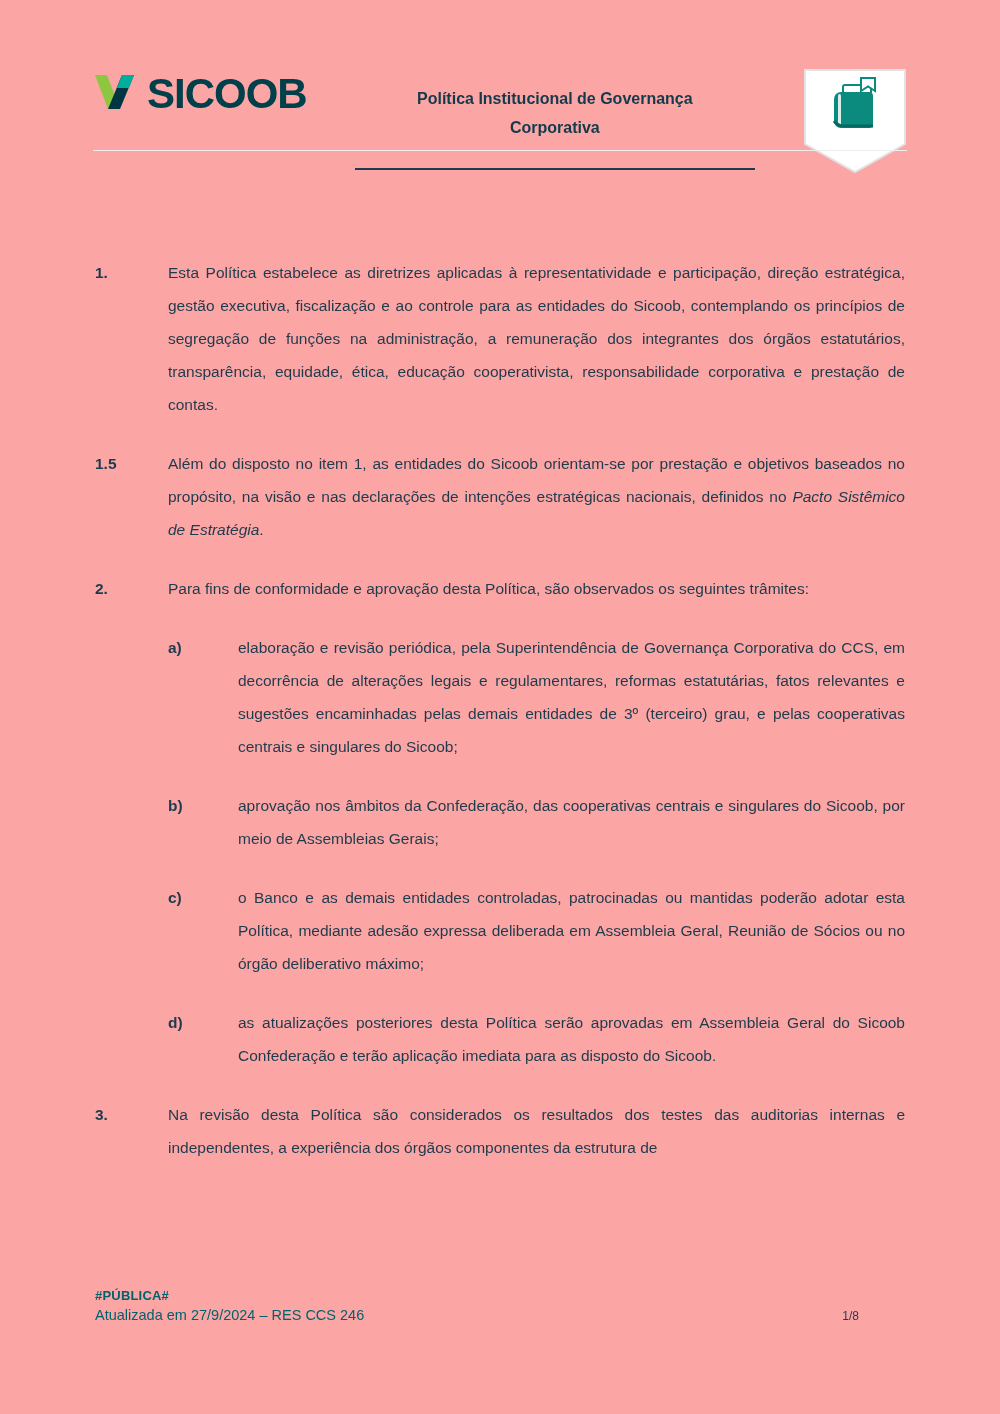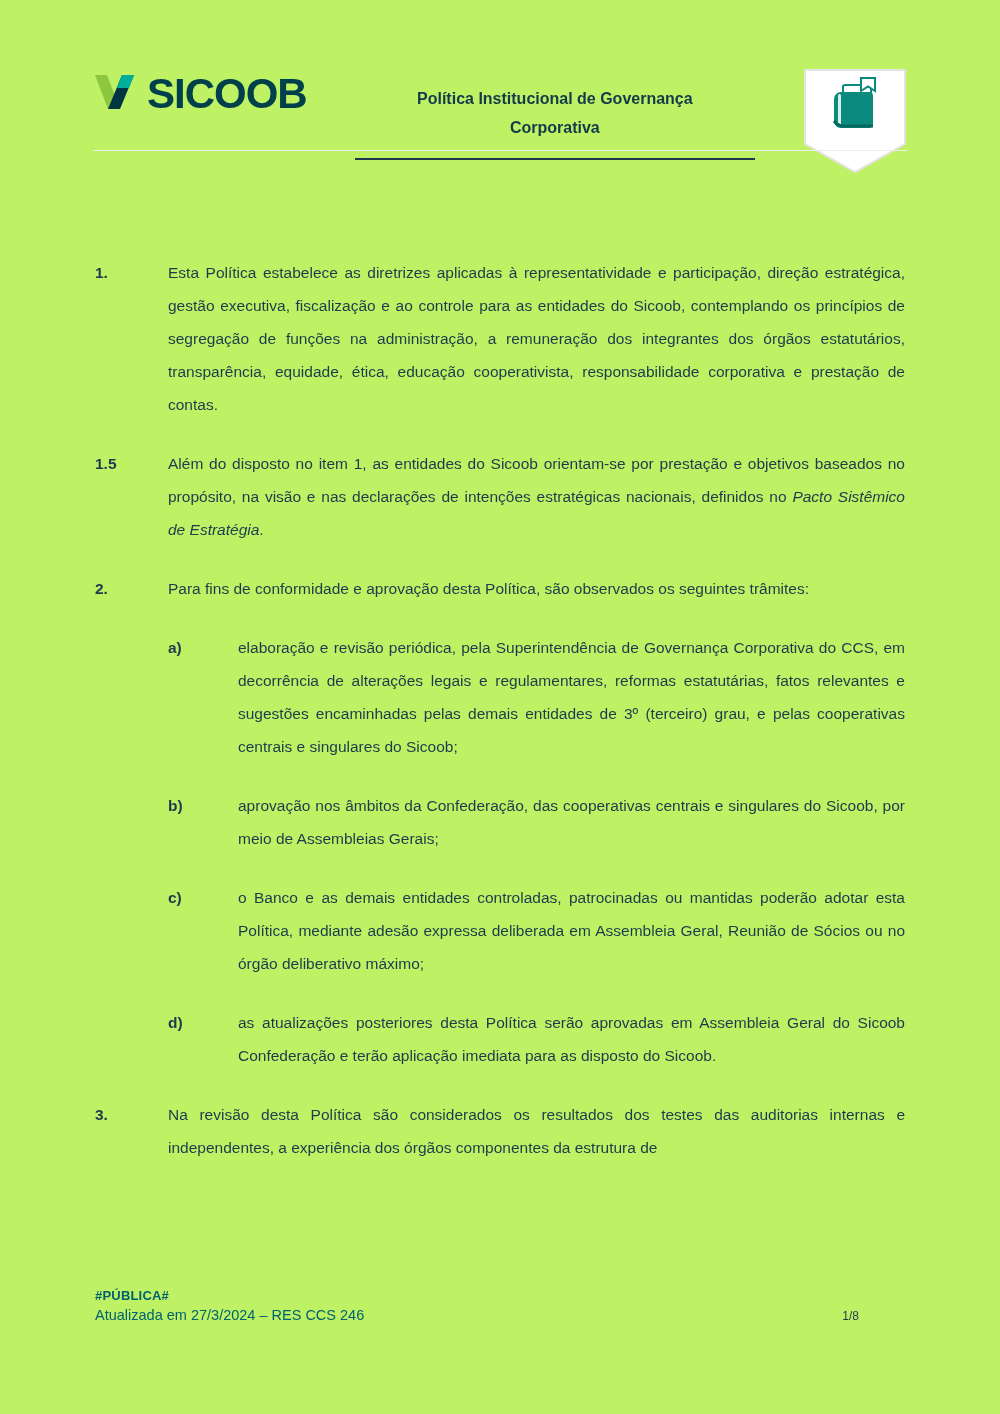--- a/index.html
+++ b/index.html
@@ -1,39 +1,39 @@
 <!DOCTYPE html>
 <html><head>
 <meta charset="utf-8">
 <style>
   html,body { margin:0; padding:0; background:#ffffff; }
   .page {
     position:relative;
     width:1000px; height:1414px;
     margin:0 auto;
-    background:#bef264;
+    background:#fca5a5;
     font-family:"Liberation Sans", sans-serif;
     color:#1d3b4c;
     overflow:hidden;
   }
 
   
   .header {
     position:absolute; top:62px; left:93px; right:93px;
     display:flex; justify-content:space-between; align-items:flex-start;
   }
   .logo { display:flex; align-items:center; gap:8px; margin-top:8px; }
   .logo-word {
     font-size:42px; font-weight:bold; letter-spacing:-1px;
     color:#00404b;
   }
   .doc-title {
     width:400px; margin-top:22px; text-align:center;
     font-size:16px; font-weight:bold; line-height:29px; color:#123a4a;
-    border-bottom:2px solid #1d3b4c; padding-bottom:16px;
+    border-bottom:2px solid #1d3b4c; padding-bottom:26px;
   }
   .badge { margin-top:6px; }
   .header-rule {
     position:absolute; top:150px; left:93px; right:93px;
     border-top:1px solid #ededed; height:0;
   }
 
   
   .content { position:absolute; top:256px; left:95px; right:95px; }
   .para { display:flex; margin-bottom:26px; }
@@ -133,18 +133,18 @@
     <div class="para">
       <div class="marker">3.</div>
       <div class="ptext">Na revisão desta Política são considerados os resultados dos testes das auditorias internas e independentes, a experiência dos órgãos componentes da estrutura de</div>
     </div>
 
   </div>
 
   <div class="footer">
     <div class="classification">#PÚBLICA#</div>
     <div class="row">
-      <span class="updated">Atualizada em 27/3/2024 – RES CCS 246</span>
+      <span class="updated">Atualizada em 27/9/2024 – RES CCS 246</span>
       <span class="pagenum">1/8</span>
     </div>
   </div>
 
 </div>
 
 </body></html>

